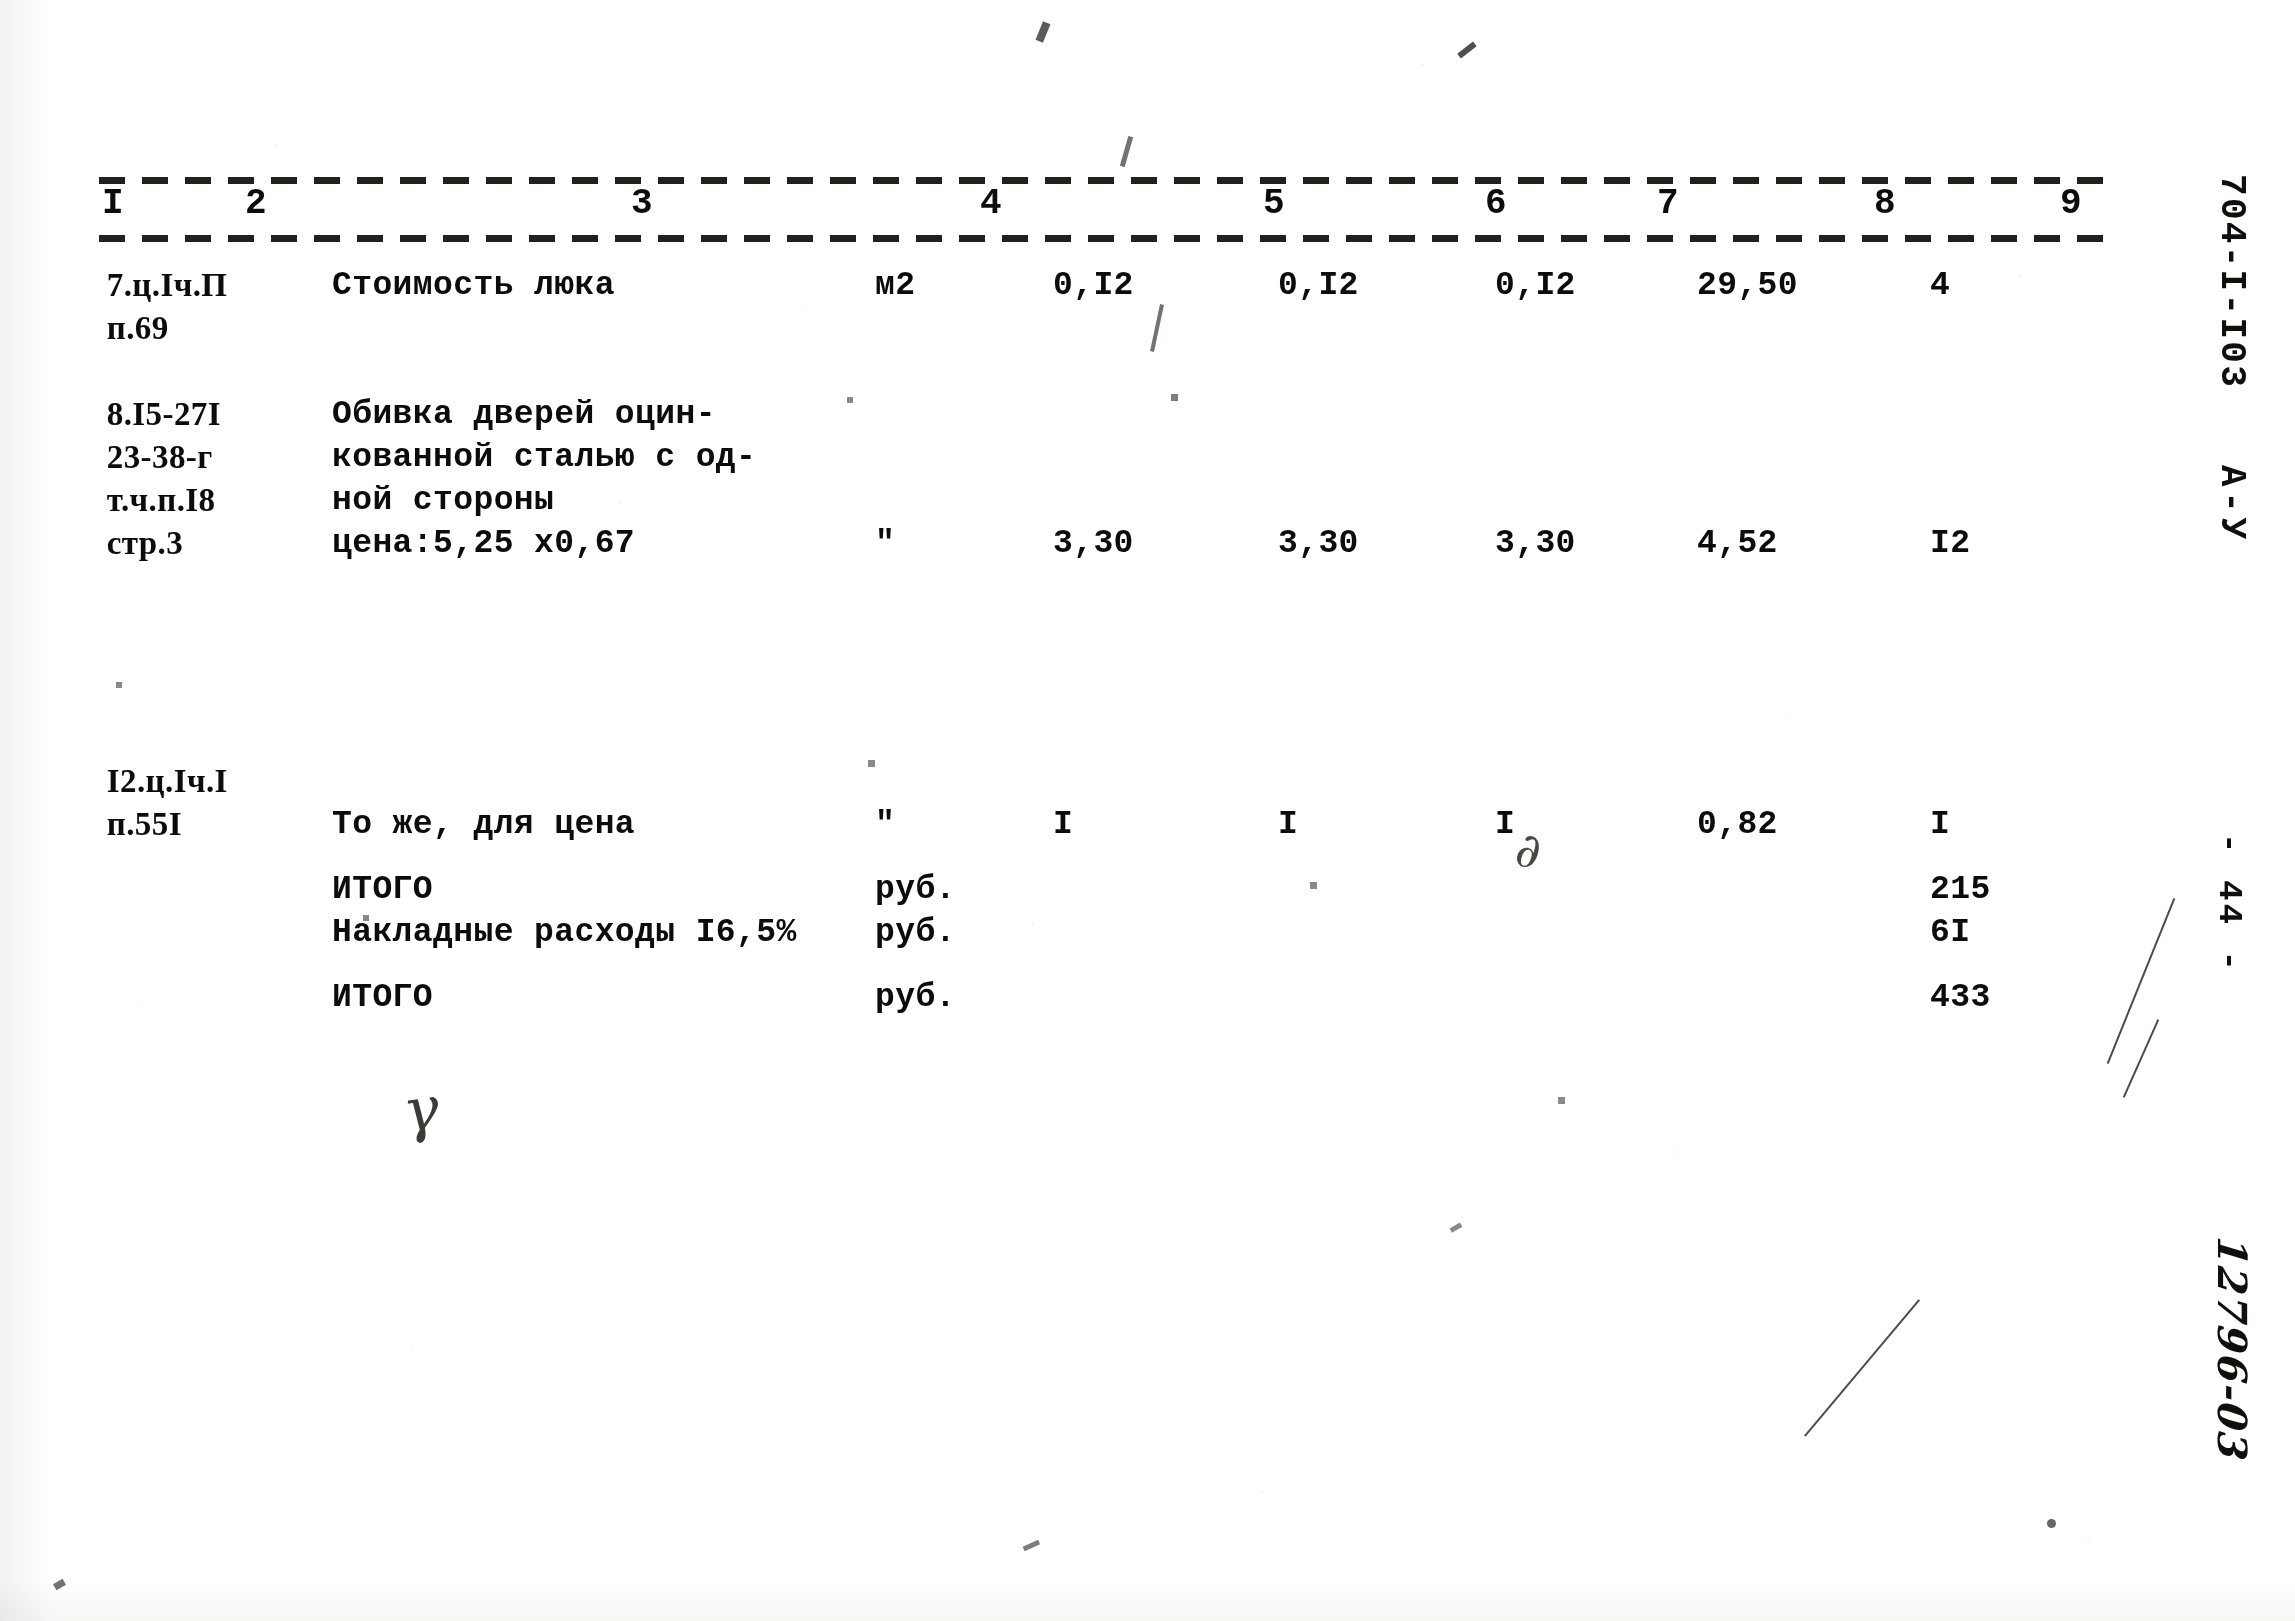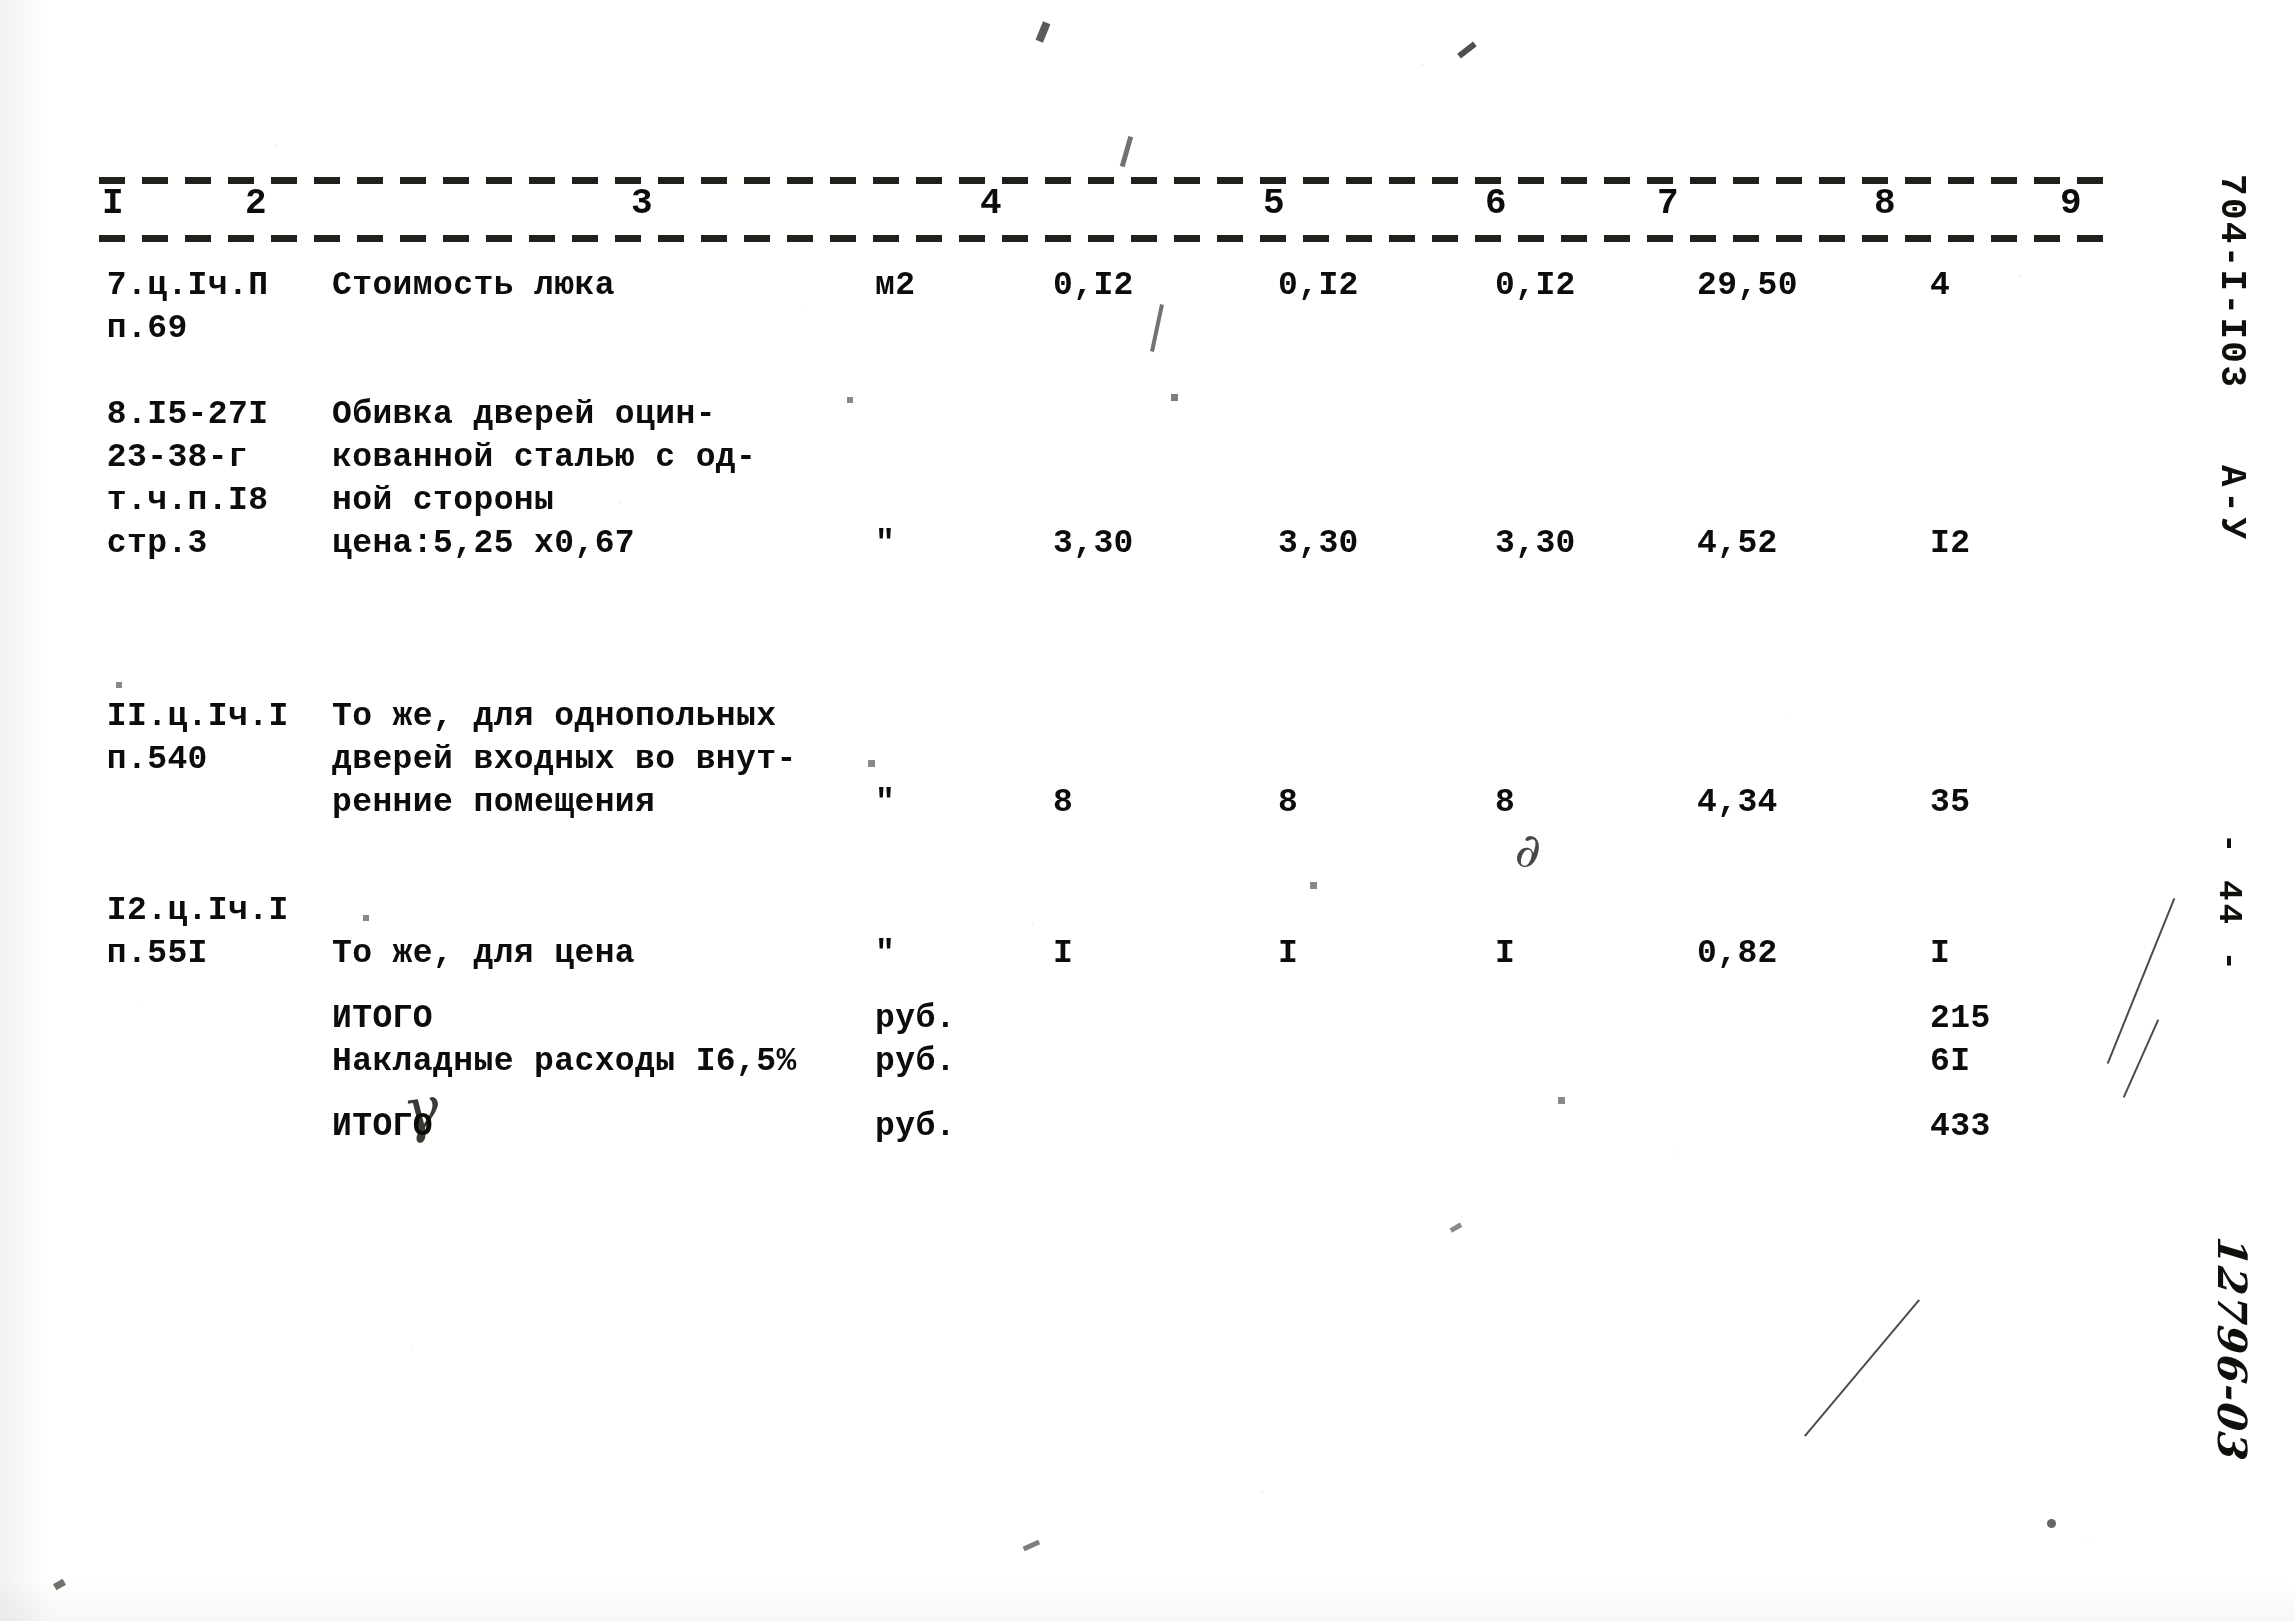--- a/index.html
+++ b/index.html
@@ -84,21 +84,21 @@
   .c1 { width: 233px;  text-align: left;  }
   .c2 { width: 543px;  text-align: left;  }
   .c3 { width: 178px;  text-align: left;  }
   .c4 { width: 225px;  text-align: center; }
   .c5 { width: 217px;  text-align: center; }
   .c6 { width: 202px;  text-align: center; }
   .c7 { width: 233px;  text-align: center; }
   .c8 { width: 186px;  text-align: center; }
   .spacer td { height: 43px; }
   .spacer-sm td { height: 22px; }
-  .code-cell { padding-left: 7.8px !important; }
+  .code-cell { padding-left: 7.8px !important; font-family: Liberation Serif, serif; }
   
   .vert {
     position: absolute;
     transform-origin: left top;
     transform: rotate(90deg);
     white-space: nowrap;
     font-family: "Liberation Mono", "DejaVu Sans Mono", monospace;
     font-weight: bold;
     color: #141310;
   }
@@ -251,33 +251,20 @@
 
         <tr class="spacer-sm">
             <td colspan="8"></td>
           </tr>
 
 
         <tr class="spacer">
             <td colspan="8"></td>
           </tr>
 
-        <tr>
-          <td class="code-cell">II.ц.Iч.I
-   п.540</td>
-          <td>То же, для однопольных
-дверей входных во внут-
-ренние помещения</td>
-          <td style="vertical-align:bottom">"</td>
-          <td style="vertical-align:bottom">8</td>
-          <td style="vertical-align:bottom">8</td>
-          <td style="vertical-align:bottom">8</td>
-          <td style="vertical-align:bottom">4,34</td>
-          <td style="vertical-align:bottom">35</td>
-        </tr>
 
         <tr class="spacer">
             <td colspan="8"></td>
           </tr>
         <tr class="spacer-sm">
             <td colspan="8"></td>
           </tr>
 
         <tr>
           <td class="code-cell">I2.ц.Iч.I

